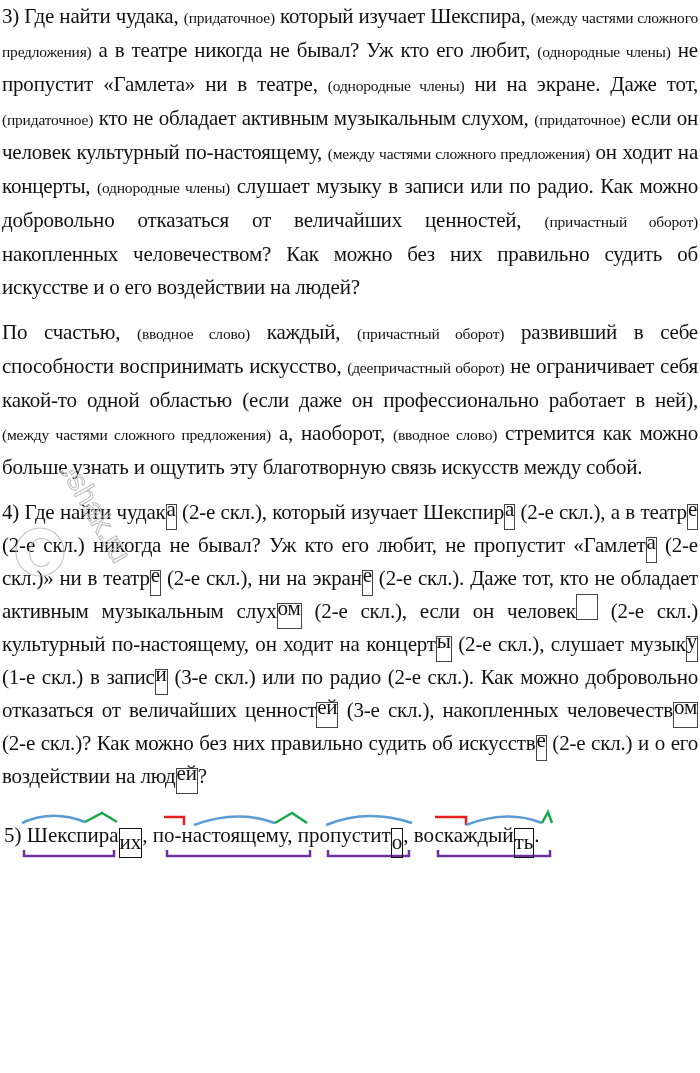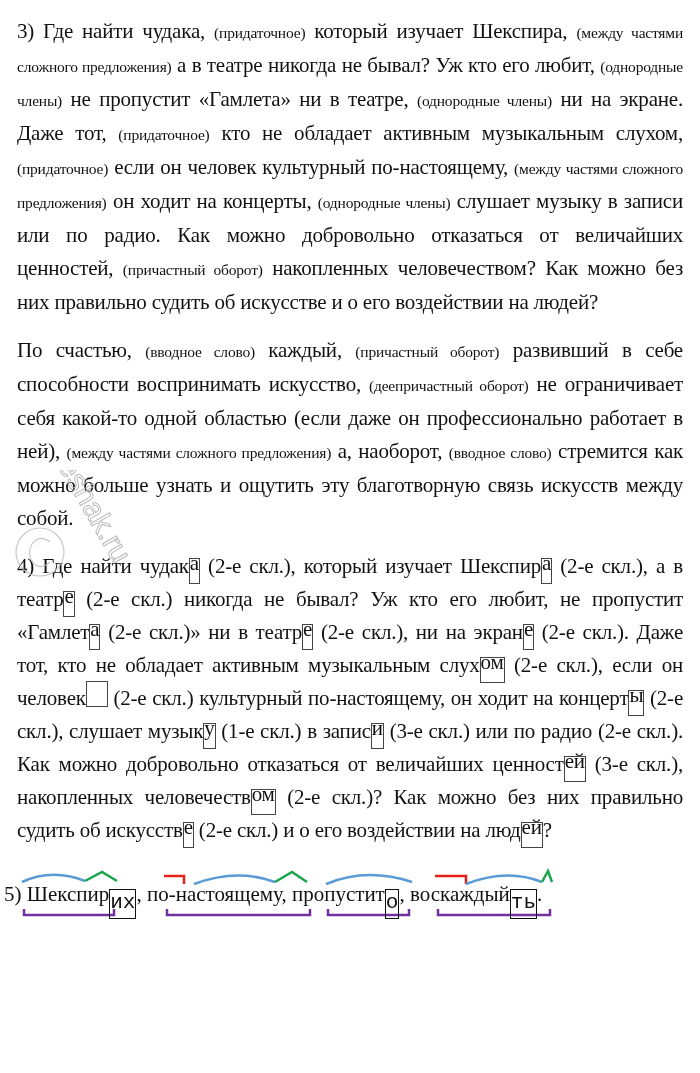--- a/index.html
+++ b/index.html
@@ -9,21 +9,21 @@
     overflow: hidden;
     position: relative;
     font-family: "Liberation Serif", "DejaVu Serif", serif;
     color: #111111;
   }
   .page { padding: 0 2px 0 2px; }
   .para {
     font-size: 21px;
     line-height: 33px;
     text-align: justify;
-    margin: 15px;
+    margin: 0;
     padding: 0;
     letter-spacing: -0.2px;
   }
   .para + .para { margin-top: 12px; }
   #p3a { padding-top: 0px; }
   .note { font-size: 15.5px; }
   .box {
     border: 1px solid #444;
     display: inline-block;
     line-height: 19px;
@@ -34,21 +34,21 @@
     top: 2px;
     height: 26px;
     box-sizing: border-box;
     margin-top: -8px;
   }
   .box > span { position: relative; top: -5px; }
   .box.empty { width: 22px; }
   .p5 { position: relative; font-size: 21px; height: 60px; margin-top: 10px; }
   .p5 .line { position: absolute; left: 2px; top: 20px; white-space: nowrap; }
   .p5 svg { position: absolute; left: 0; top: 0; }
-  .p5 .mbox { border: 1.5px solid #111; display: inline-block; height: 30px; box-sizing: border-box; vertical-align: -7px; line-height: 26px; font-family: Liberation Mono, monospace; }
+  .p5 .mbox { border: 1.5px solid #111; display: inline-block; height: 30px; box-sizing: border-box; vertical-align: -7px; line-height: 26px; }
   .watermark {
     position: absolute;
     left: 0; top: 470px;
     width: 200px; height: 150px;
     pointer-events: none;
   }
 </style>
 </head>
 <body>
 
@@ -72,21 +72,21 @@
       <path d="M 324 22 Q 365 5 410 20" fill="none" stroke="#5b9bd5" stroke-width="2.5"></path>
       <path d="M 326 47 L 326 53 L 407 53 L 407 47" fill="none" stroke="#7030a0" stroke-width="2.5"></path>
 
       <path d="M 433 14 L 464 14 L 464 22" fill="none" stroke="#e8201a" stroke-width="2.5"></path>
       <path d="M 464 22 Q 505 6 540 20" fill="none" stroke="#5b9bd5" stroke-width="2.5"></path>
       <path d="M 540 20 L 546 9 L 550 20" fill="none" stroke="#1aa64a" stroke-width="2.5"></path>
       <path d="M 436 47 L 436 53 L 548 53 L 548 47" fill="none" stroke="#7030a0" stroke-width="2.5"></path>
     </svg>
     <div class="line">
       <span>5)</span>
-      <span>Шекспир</span><span class="mbox"><span>их</span></span><span>,</span>
+      <span>Шекспира</span><span class="mbox"><span>их</span></span><span>,</span>
       <span>по-</span><span>настоящему</span><span>,</span>
       <span>пропустит</span><span class="mbox"><span>о</span></span><span>,</span>
       <span>вос</span><span>каждый</span><span class="mbox"><span>ть</span></span><span>.</span>
     </div>
   </div>
 </div>
 
 <svg class="watermark" viewBox="0 0 200 150">
   <g fill="none" stroke="#bbbbbb" stroke-width="1.2" opacity="0.8">
     <circle cx="40" cy="82" r="24"></circle>

